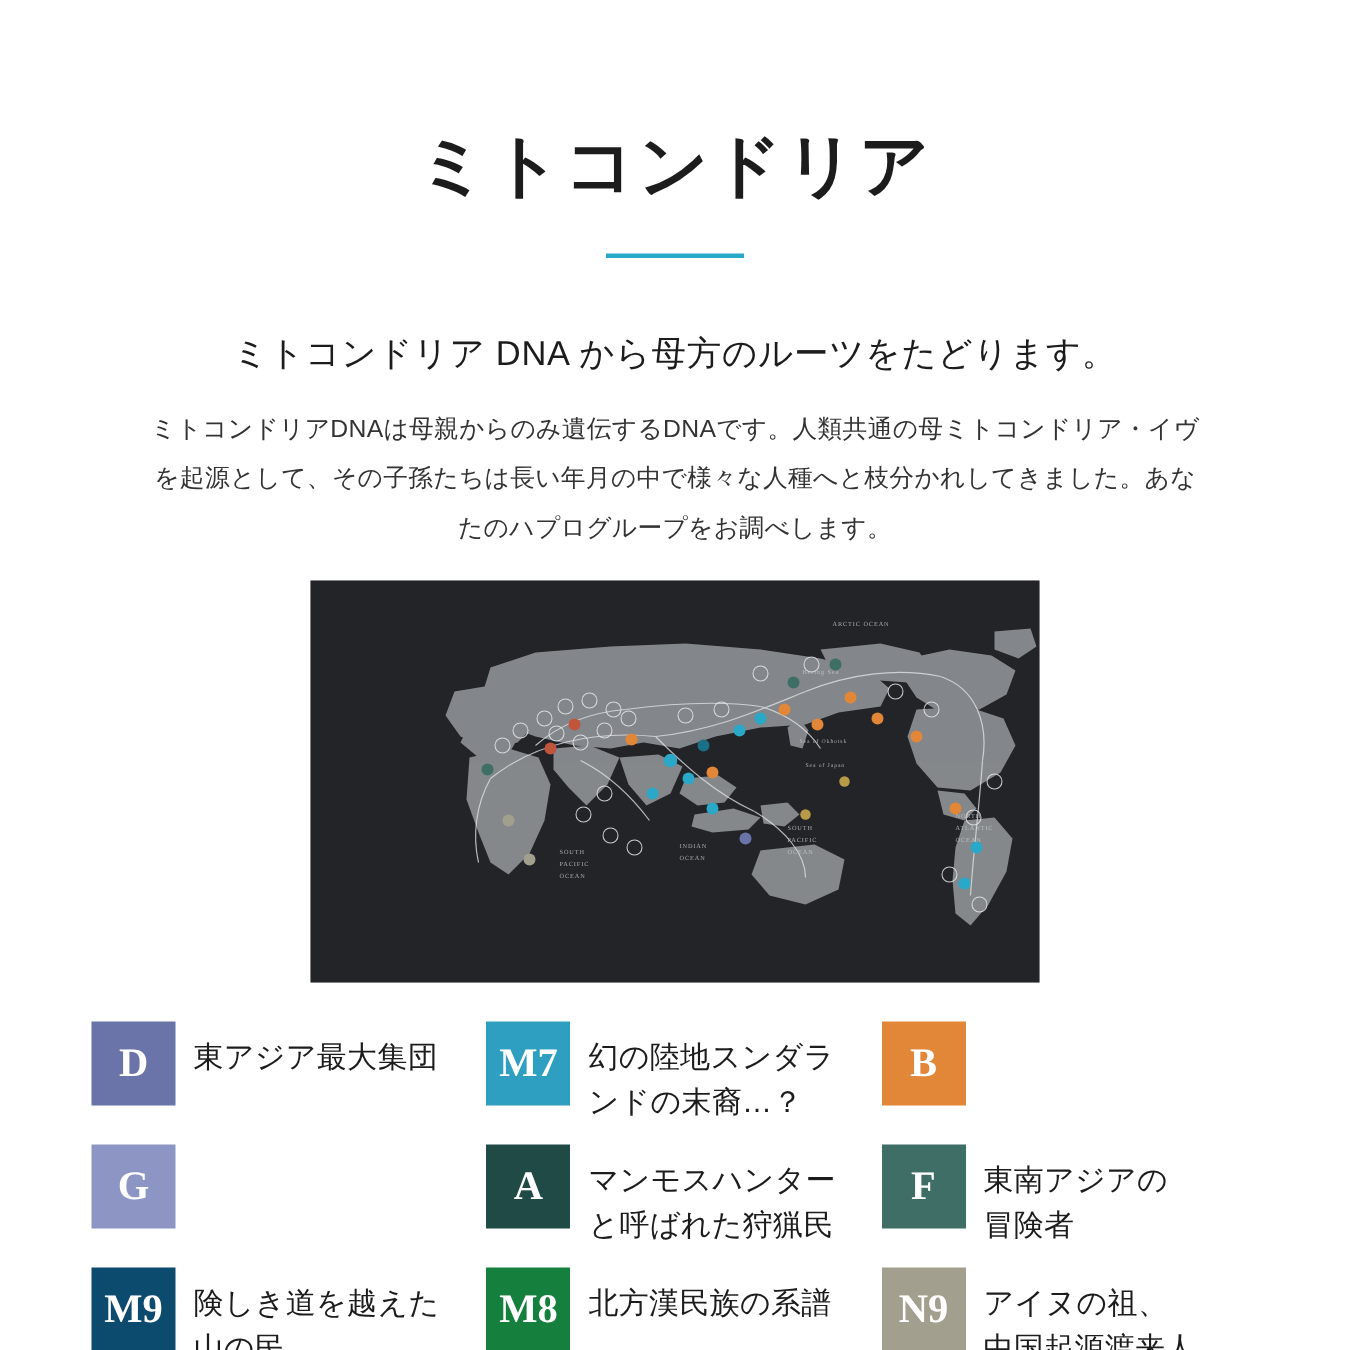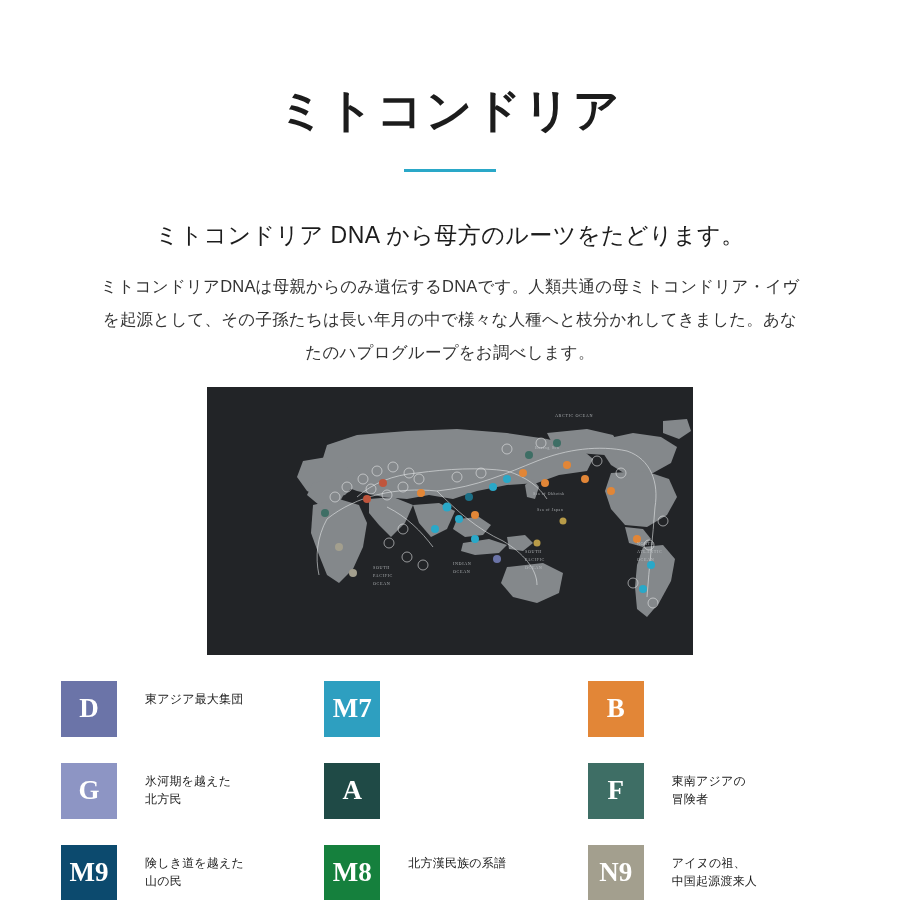--- a/index.html
+++ b/index.html
@@ -93,22 +93,22 @@
     display: flex;
     align-items: center;
     justify-content: center;
     color: #ffffff;
     font-size: 27px;
     font-weight: bold;
     letter-spacing: 0px;
     font-family: "Liberation Serif", "DejaVu Serif", serif;
   }
   .legend-text {
-    margin-left: 28px;
-    font-size: 12px;
+    margin-left: 12px;
+    font-size: 20px;
     line-height: 1.5;
     color: #1c1c1c;
     padding-top: 9px;
     letter-spacing: 0.2px;
   }
 </style>
 </head>
 <body>
 
 <div class="page">
@@ -249,34 +249,34 @@
 
   <div class="legend">
 
     <div class="legend-item">
       <div class="legend-badge" style="background:#6b74a8">D</div>
       <div class="legend-text">東アジア最大集団</div>
     </div>
 
     <div class="legend-item">
       <div class="legend-badge" style="background:#2e9fc0">M7</div>
+      <div class="legend-text">幻の陸地スンダランドの末裔…？</div>
     </div>
 
     <div class="legend-item">
       <div class="legend-badge" style="background:#e28637">B</div>
     </div>
 
     <div class="legend-item">
       <div class="legend-badge" style="background:#8d95c4">G</div>
-      <div class="legend-text" style="white-space:pre-line">氷河期を越えた
-北方民</div>
     </div>
 
     <div class="legend-item">
       <div class="legend-badge" style="background:#1f4a46">A</div>
+      <div class="legend-text">マンモスハンターと呼ばれた狩猟民</div>
     </div>
 
     <div class="legend-item">
       <div class="legend-badge" style="background:#3e6e65">F</div>
       <div class="legend-text" style="white-space:pre-line">東南アジアの
 冒険者</div>
     </div>
 
     <div class="legend-item">
       <div class="legend-badge" style="background:#0c4a6e">M9</div>

